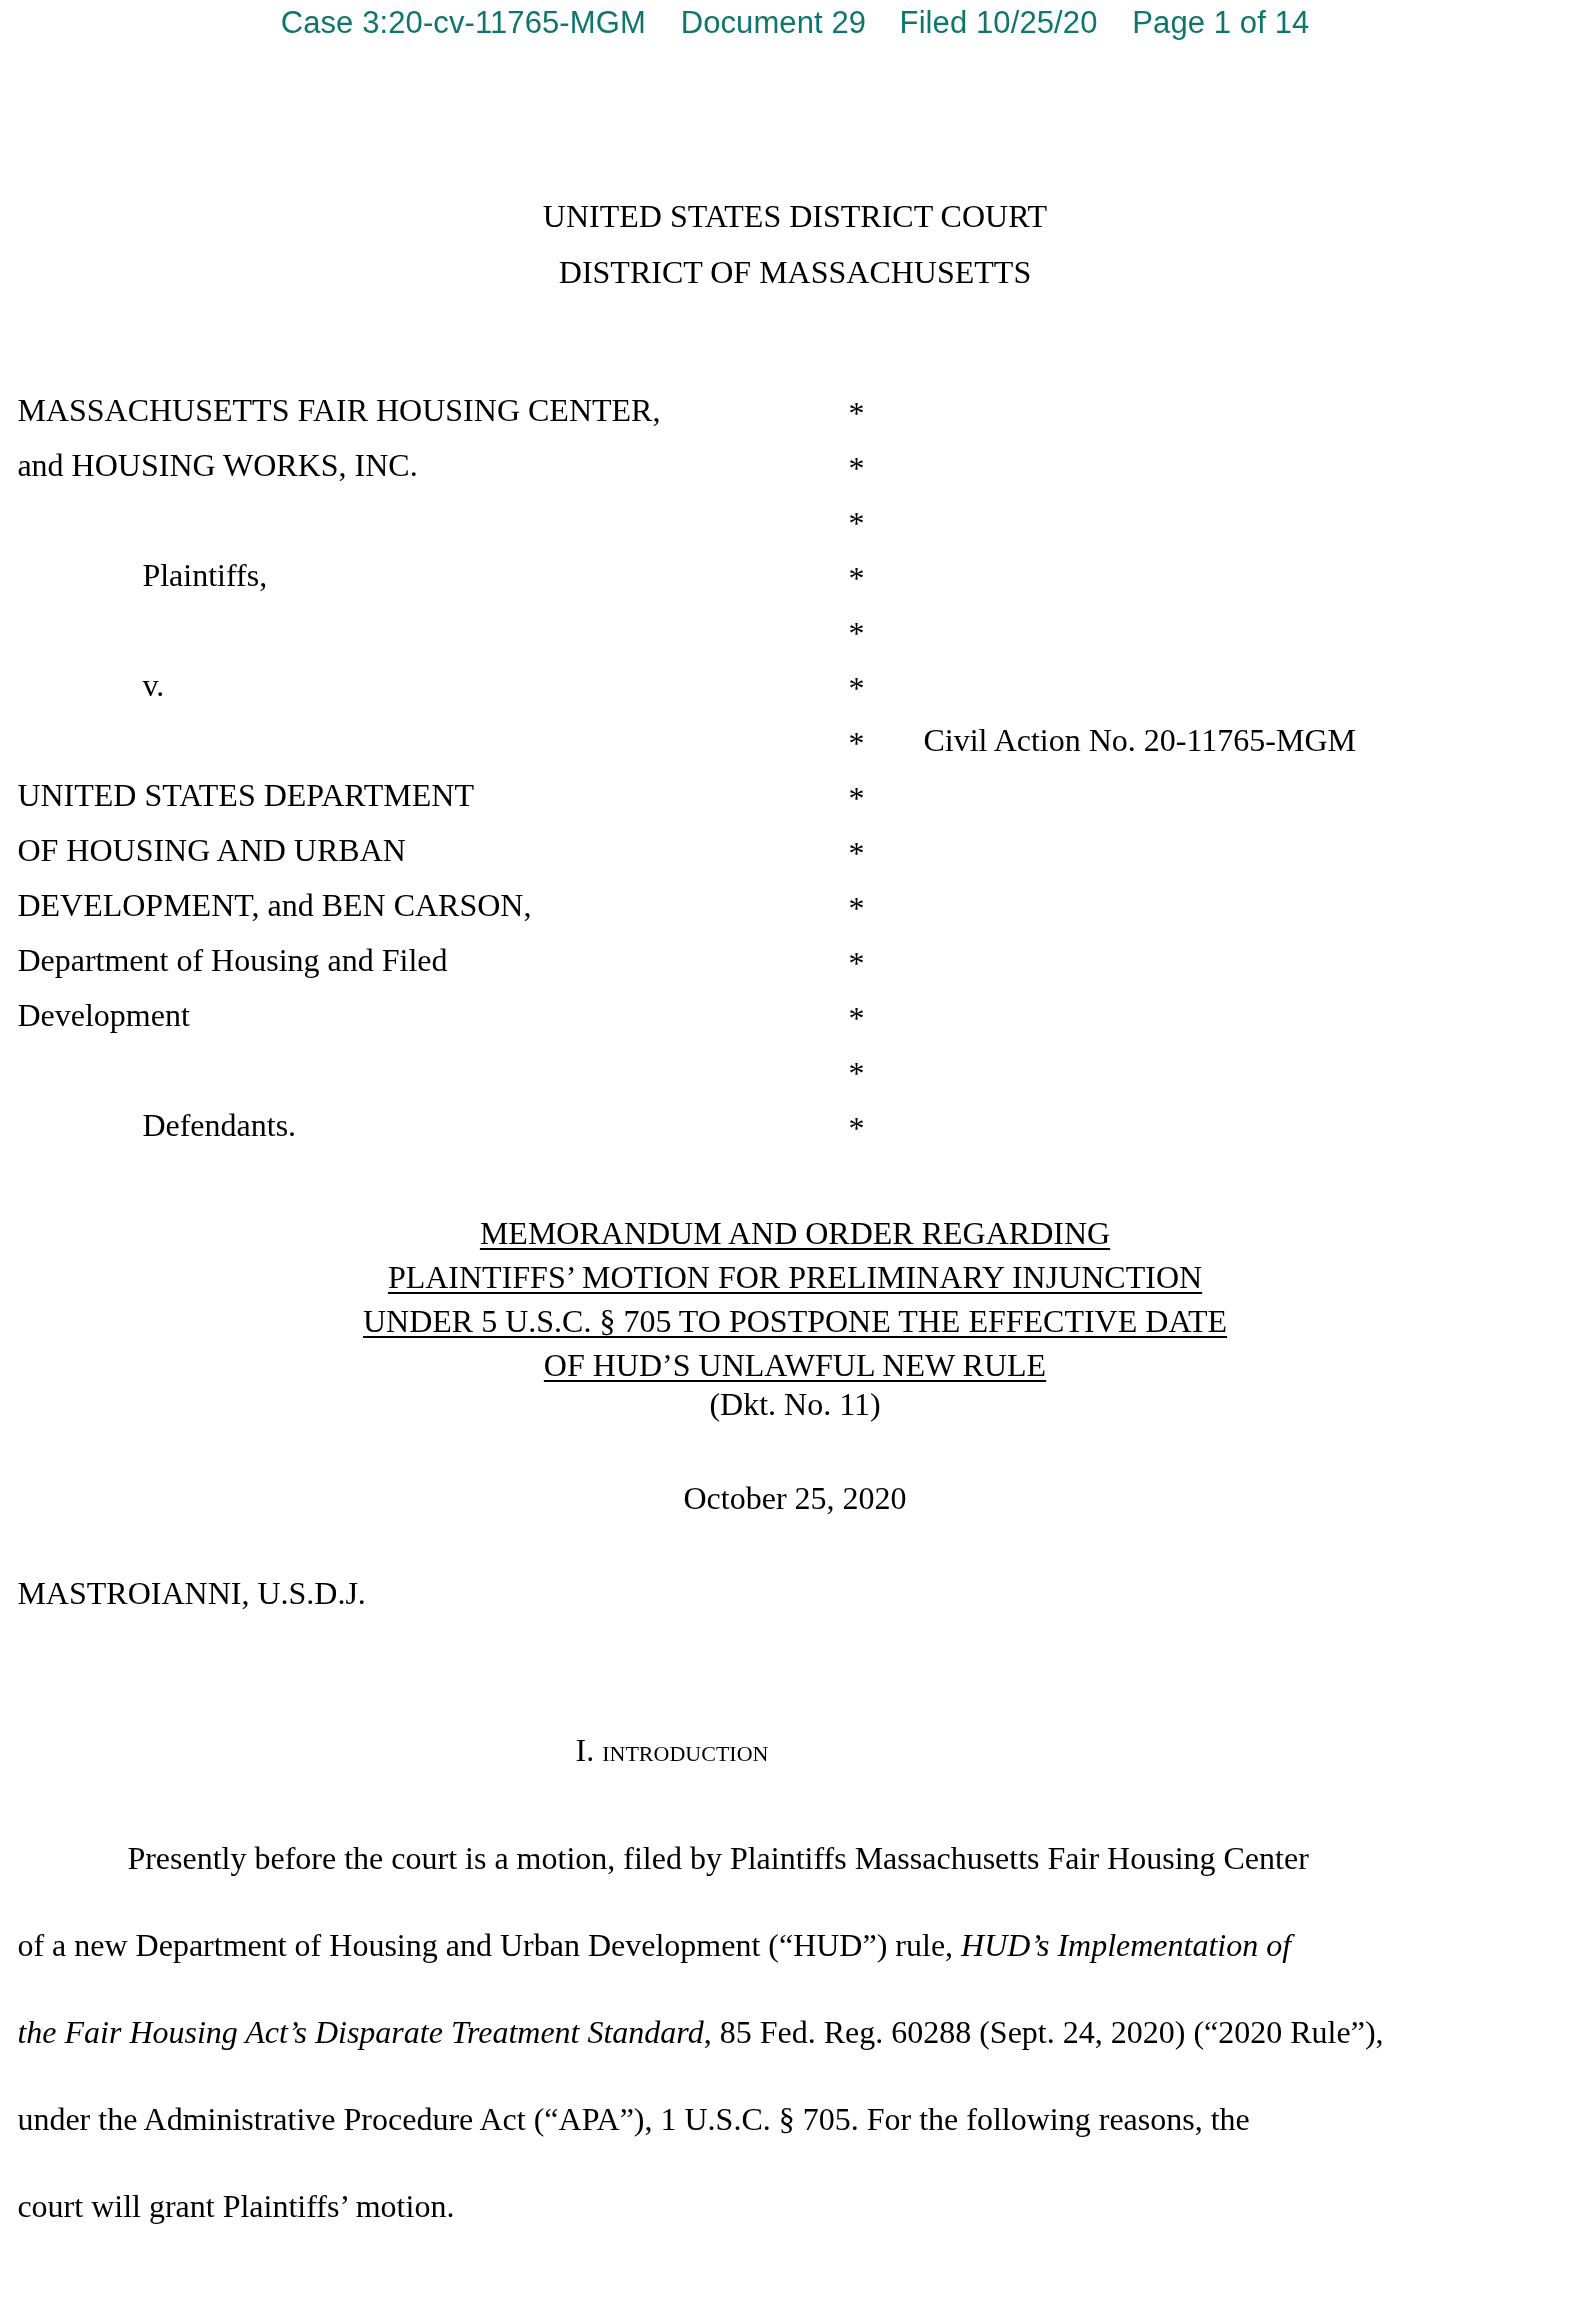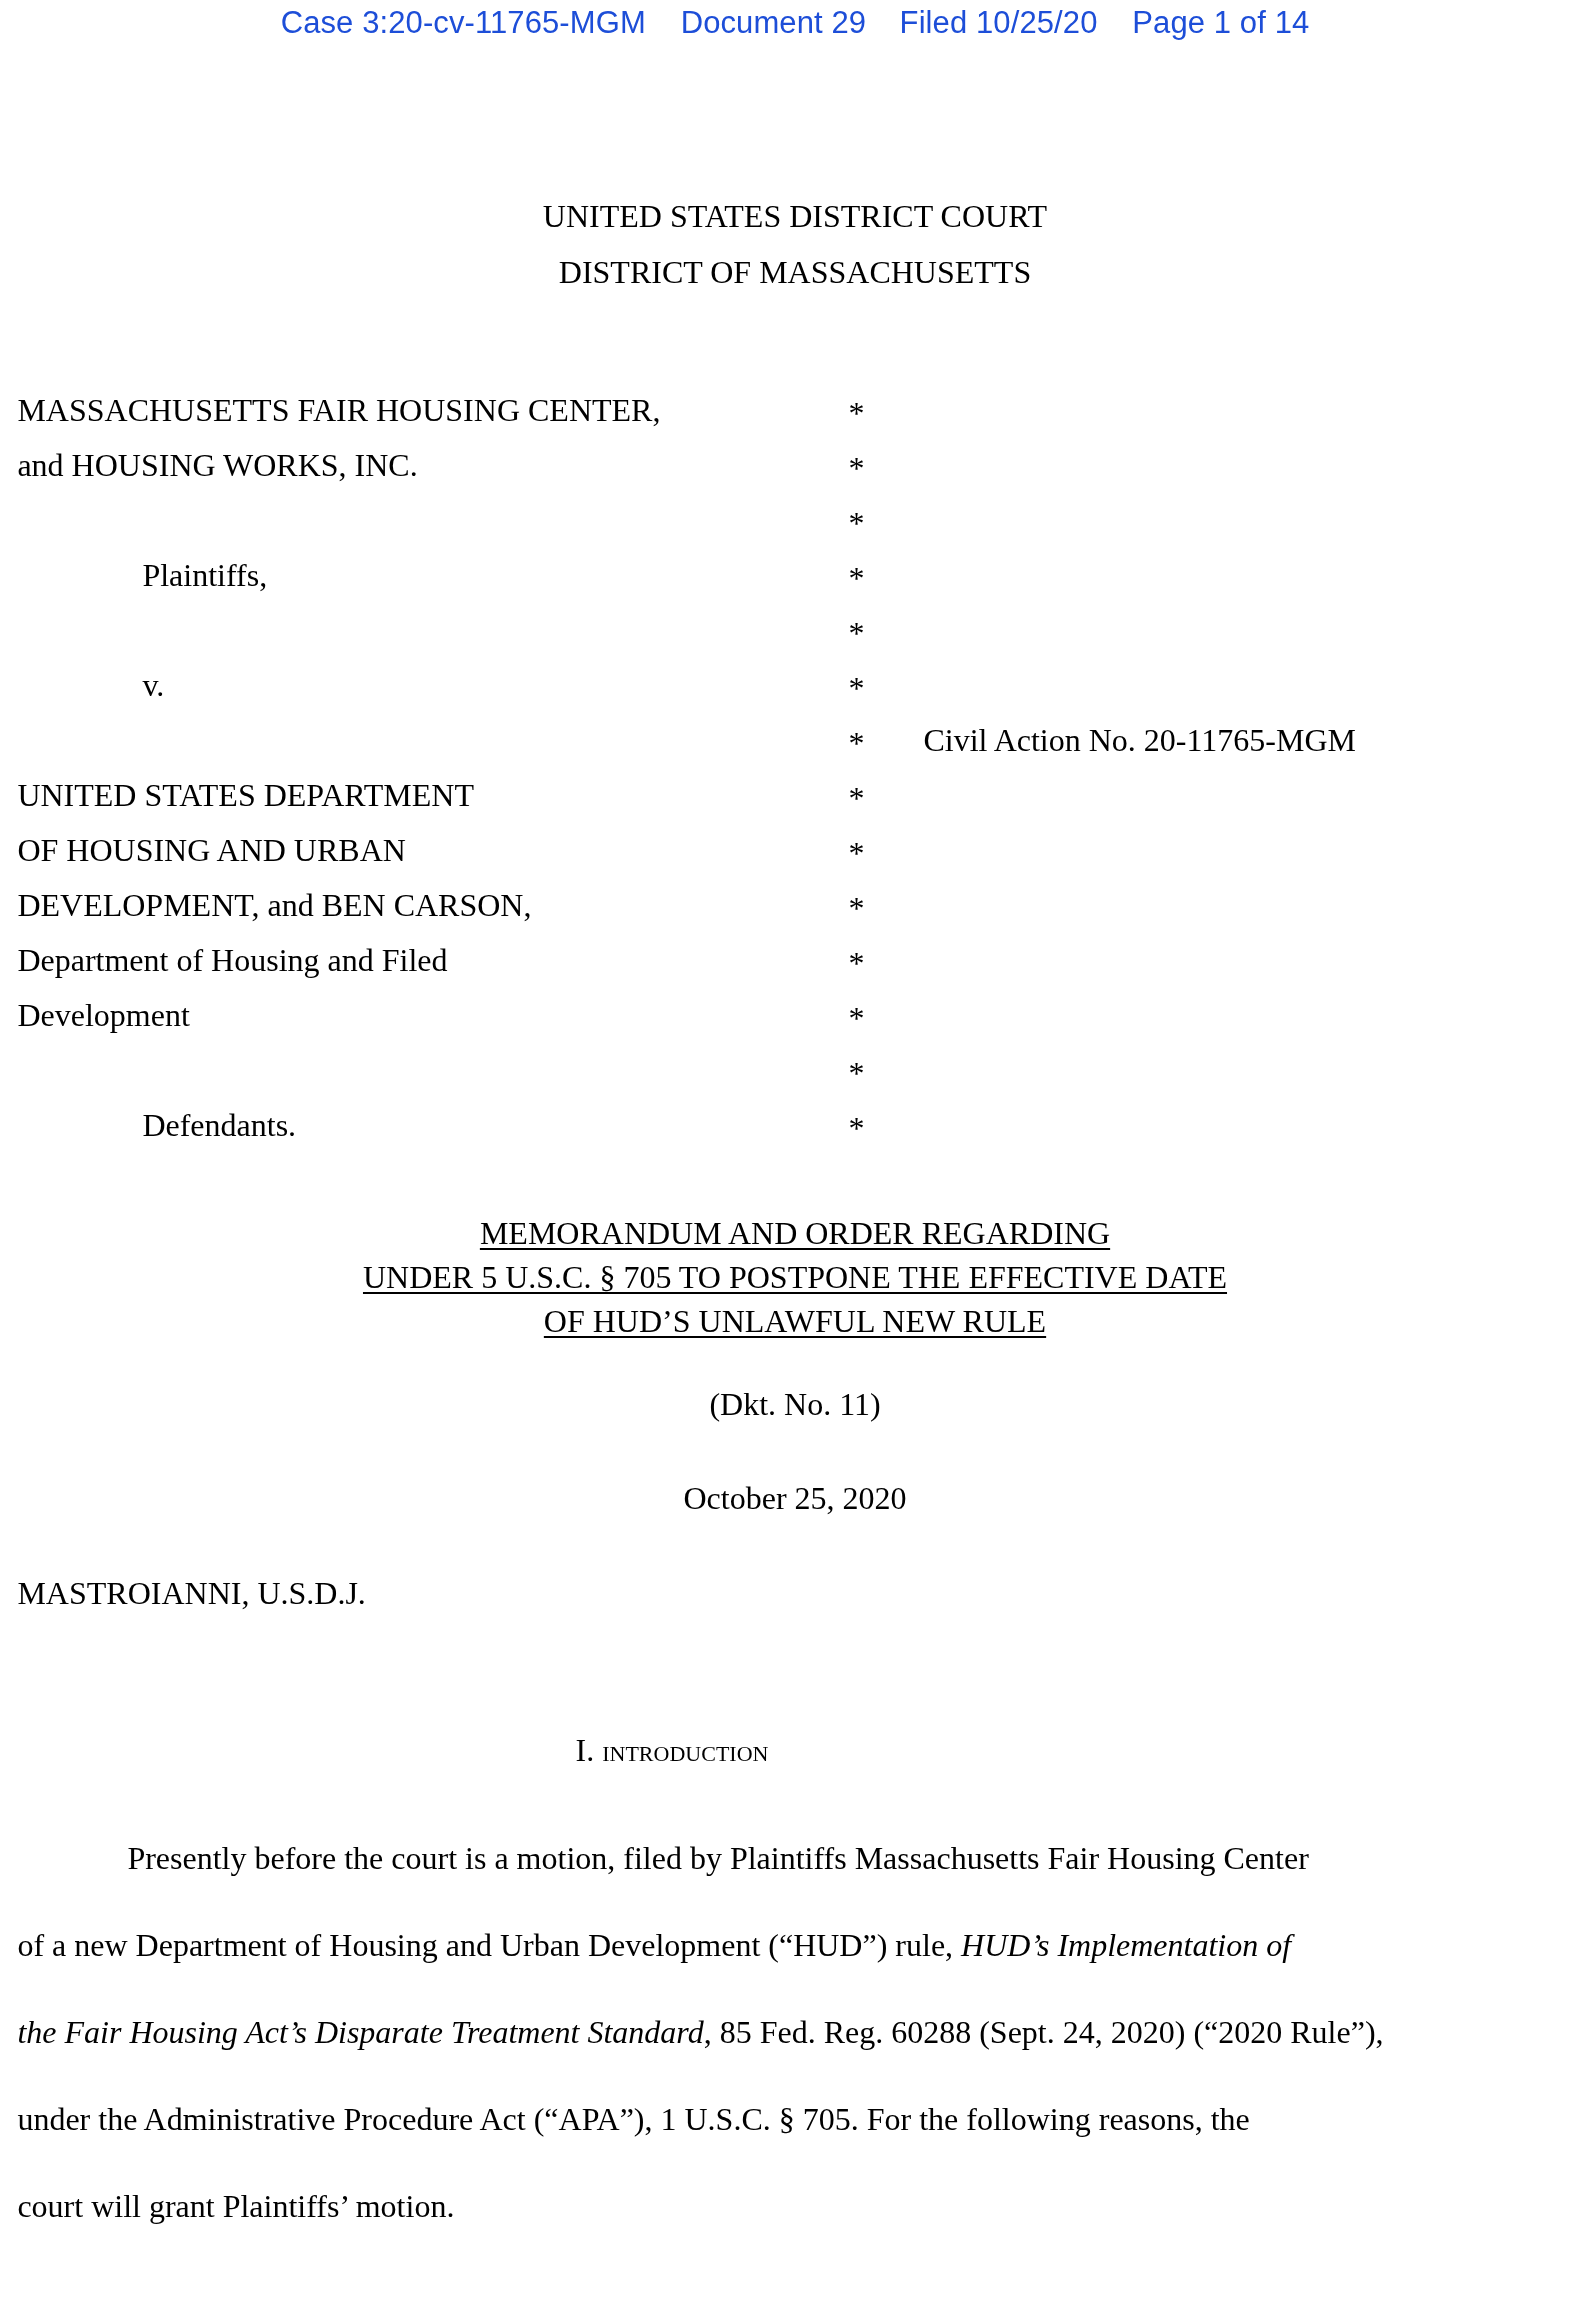--- a/index.html
+++ b/index.html
@@ -20,21 +20,21 @@
   
   .ecf-stamp {
     position: absolute;
     top: 4.7px;
     left: 0;
     width: 1590px;
     text-align: center;
     font-family: "Liberation Sans", "DejaVu Sans", sans-serif;
     font-size: 31px;
     letter-spacing: 0.1px;
-    color: #1d4ed8;
+    color: #0f766e;
     white-space: nowrap;
   }
   .ecf-stamp .seg { display: inline-block; }
   .ecf-gap-a { display: inline-block; width: 17.4px; }
   .ecf-gap-b { display: inline-block; width: 16px; }
   .ecf-gap-c { display: inline-block; width: 17.4px; }
 
   
   .page {
     position: absolute;
@@ -249,20 +249,21 @@
         <span class="cap-star">*</span>
       </div>
       <div class="cap-row">
         <span class="cap-party indent">Defendants.</span>
         <span class="cap-star">*</span>
       </div>
     </div>
 
   <div class="memo-title" id="memo-title">
       <span class="tl"><u>MEMORANDUM AND ORDER REGARDING</u></span>
+      <span class="tl"><u>PLAINTIFFS’ MOTION FOR PRELIMINARY INJUNCTION</u></span>
       <span class="tl"><u>UNDER 5 U.S.C. § 705 TO POSTPONE THE EFFECTIVE DATE</u></span>
       <span class="tl"><u>OF HUD’S UNLAWFUL NEW RULE</u></span>
     </div>
   <div class="memo-dkt">(Dkt. No. 11)</div>
   <div class="memo-date">October 25, 2020</div>
 
   <div class="judge-line">MASTROIANNI, U.S.D.J.</div>
 
   <div class="section-heading">
     <span class="sc-num">I.</span><span>&nbsp;</span><span class="sc-word">Introduction</span>

